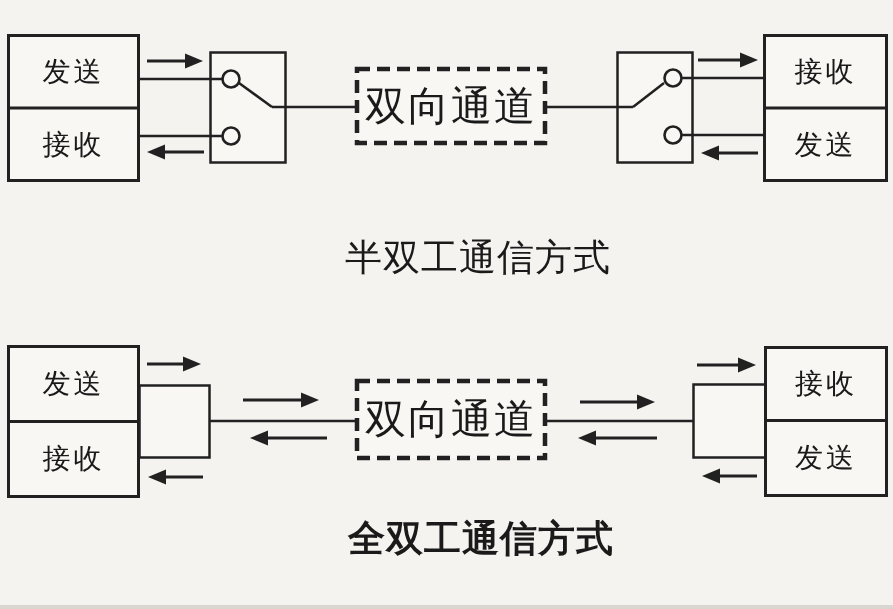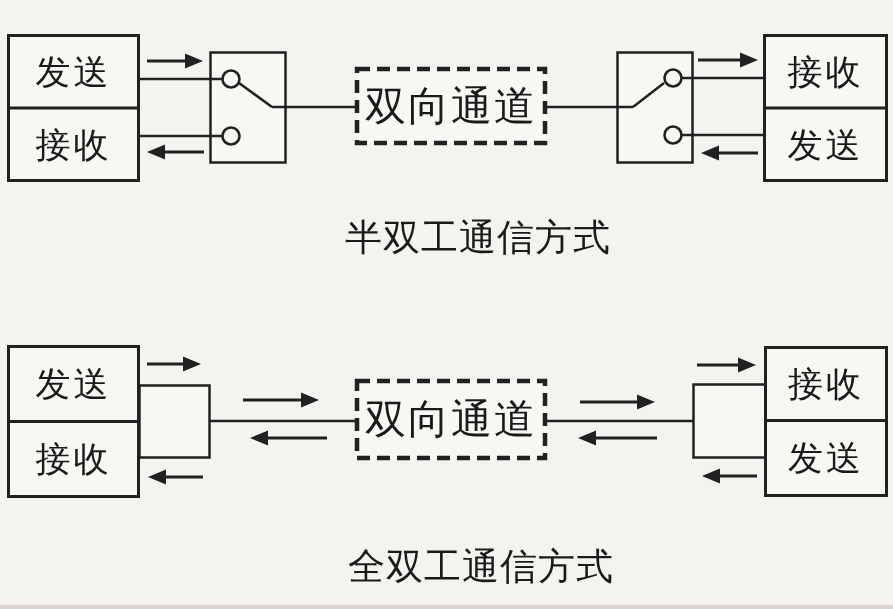--- a/index.html
+++ b/index.html
@@ -26,21 +26,21 @@
   svg .sbox    { fill: var(--fill); stroke: var(--line); stroke-width: 2.5; }
   svg .chan    { fill: var(--fill); stroke: var(--line); stroke-width: 4.5; stroke-dasharray: 13 7; }
   svg .wire    { stroke: var(--line); stroke-width: 2.5; fill: none; }
   svg .shaft   { stroke: var(--line); stroke-width: 3; fill: none; }
   svg .head    { fill: var(--line); stroke: none; }
   svg .contact { fill: var(--fill); stroke: var(--line); stroke-width: 2.6; }
   svg .strip   { fill: #d9d6d2; stroke: none; }
   .label {
     position: absolute;
     transform: translate(-50%, -50%);
-    font-size: 35px;
+    font-size: 28px;
     letter-spacing: 3px;
     line-height: 1;
     white-space: nowrap;
     color: var(--text);
   }
   .label.channel { font-size: 41px; letter-spacing: 2px; }
   .label.title   { font-size: 37px; letter-spacing: 1px; }
 </style>
 </head>
 <body>
@@ -141,20 +141,20 @@
   </g>
 
   <rect class="strip" x="0" y="605" width="893" height="4"></rect>
 </svg>
 
 <span class="label" style="left:73.5px; top:71.5px;">发送</span>
 <span class="label" style="left:73.5px; top:144.5px;">接收</span>
 <span class="label" style="left:825.5px; top:71.5px;">接收</span>
 <span class="label" style="left:825.5px; top:144.5px;">发送</span>
 <span class="label channel" style="left:451px; top:106px;">双向通道</span>
-<span class="label title" style="left:478px; top:240px;font-family:Liberation Mono, monospace;">半双工通信方式</span>
+<span class="label title" style="left:478px; top:257px;">半双工通信方式</span>
 
 <span class="label" style="left:73.5px; top:384px;">发送</span>
 <span class="label" style="left:73.5px; top:459px;">接收</span>
 <span class="label" style="left:826px; top:384px;">接收</span>
 <span class="label" style="left:826px; top:458px;">发送</span>
 <span class="label channel" style="left:451px; top:419px;">双向通道</span>
-<span class="label title" style="left:481px; top:566px;">全双工通信方式</span>
+<span class="label title" style="left:481px; top:538px;font-weight:bold;">全双工通信方式</span>
 
 </body></html>

